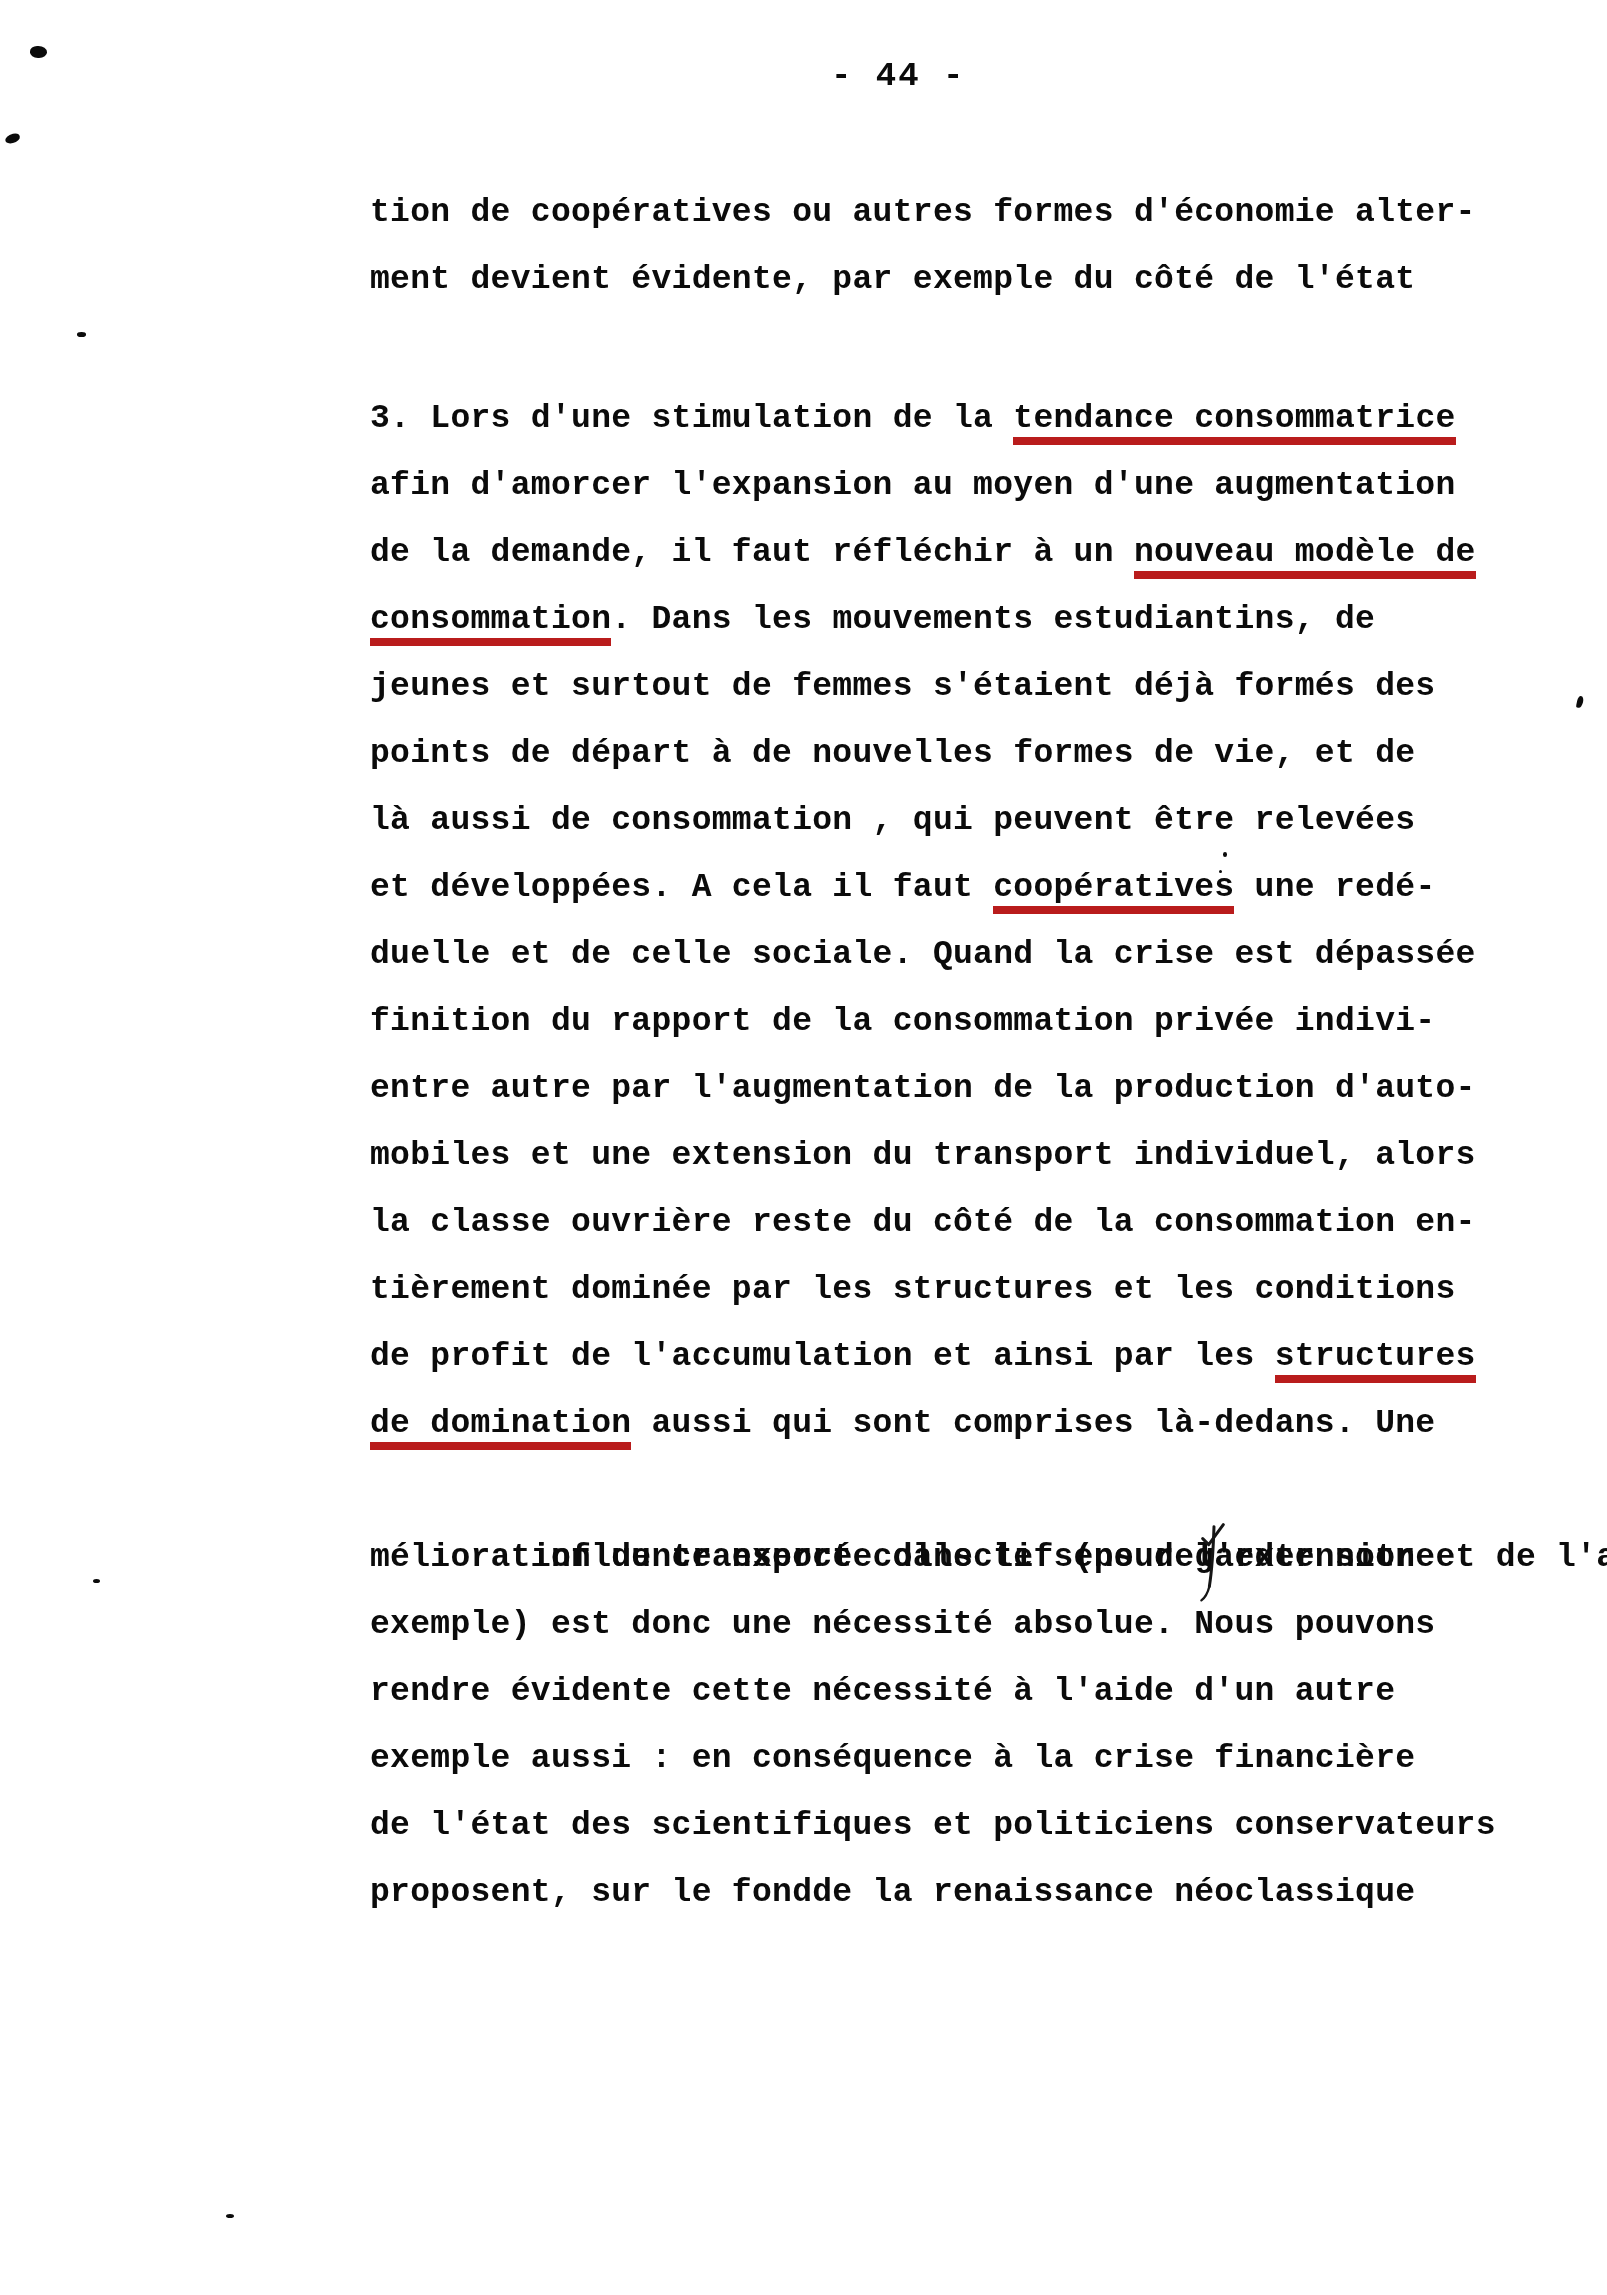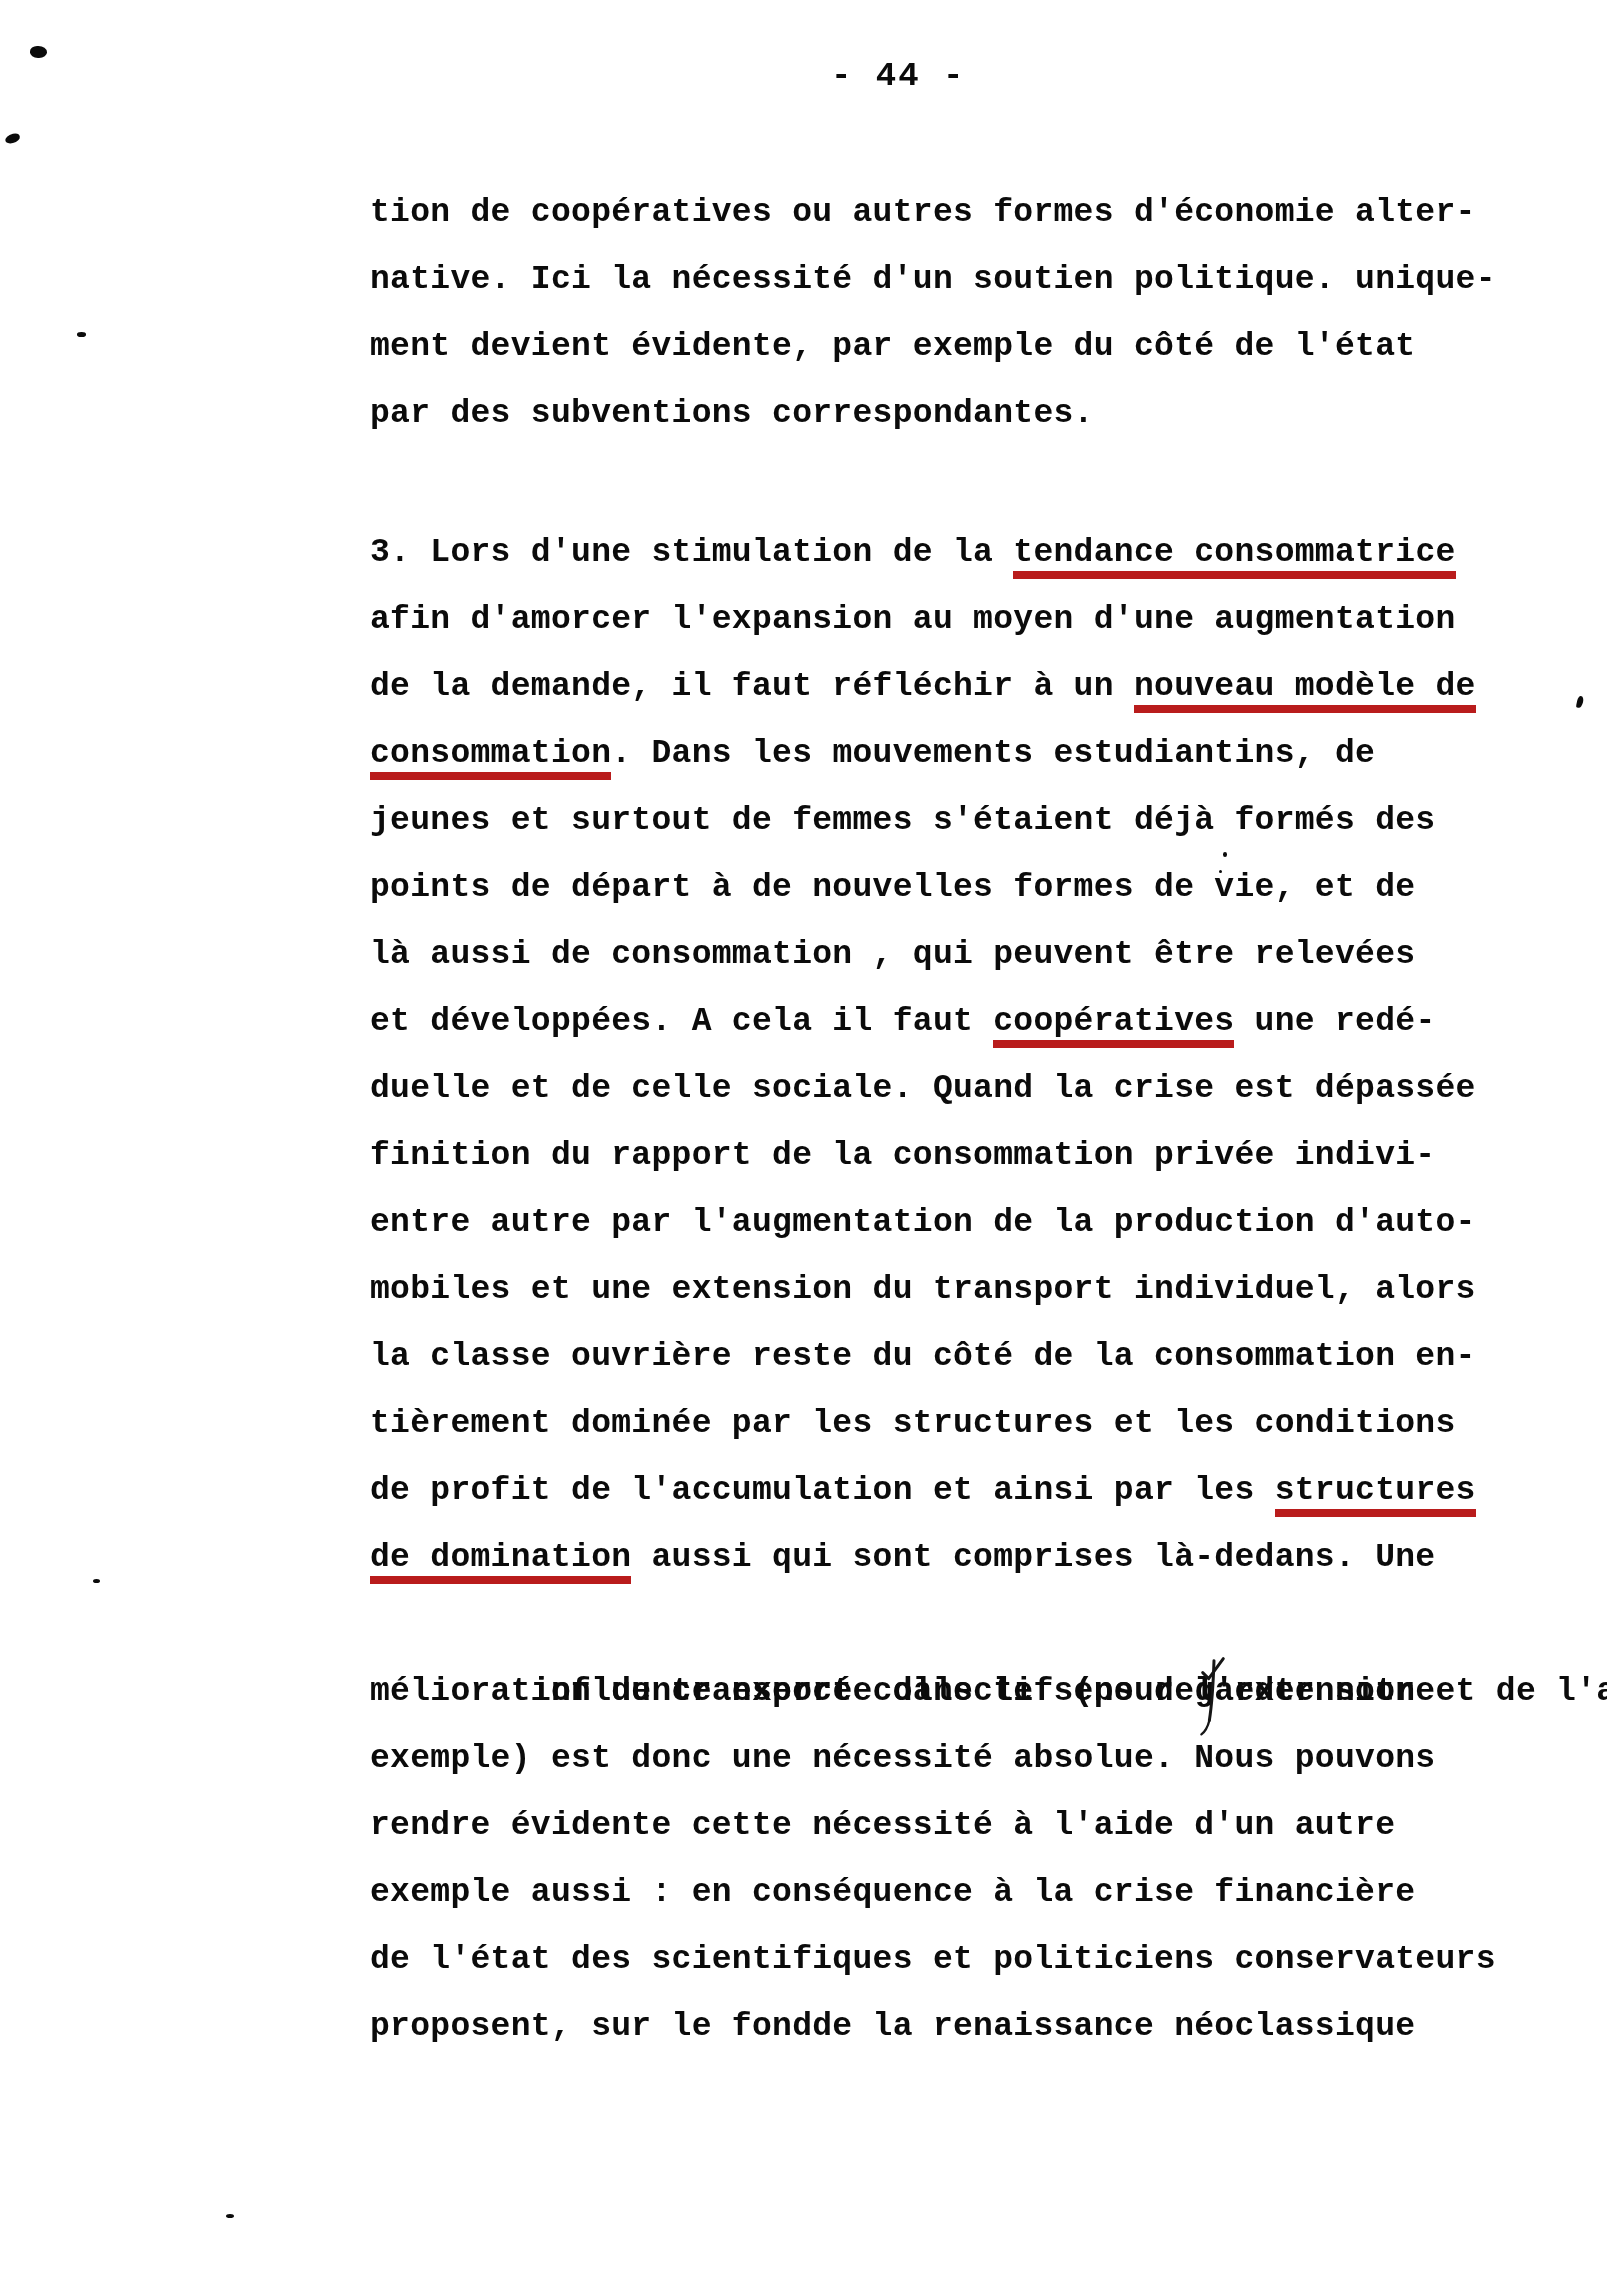--- a/index.html
+++ b/index.html
@@ -67,23 +67,21 @@
   <div class="speck" id="speck4"></div>
   <div class="speck" id="speck5"></div>
   <div class="speck" id="speck6"></div>
   <div class="speck" id="speck7"></div>
   <div class="speck" id="speck8"></div>
 
   <div class="textblock">
 
     <div>
       <div class="tline"><span>tion de coopératives ou autres formes d'économie alter-</span></div>
-      <div class="tline"><span>native. Ici la nécessité d'un soutien politique. unique-</span></div>
       <div class="tline"><span>ment devient évidente, par exemple du côté de l'état</span></div>
-      <div class="tline"><span>par des subventions correspondantes.</span></div>
     </div>
 
     <div class="para2">
       <div class="tline"><span>3. Lors d'une stimulation de la </span><span class="u">tendance consommatrice</span></div>
       <div class="tline"><span>afin d'amorcer l'expansion au moyen d'une augmentation</span></div>
       <div class="tline"><span>de la demande, il faut réfléchir à un </span><span class="u">nouveau modèle de</span></div>
       <div class="tline"><span class="u">consommation</span><span>. Dans les mouvements estudiantins, de</span></div>
       <div class="tline"><span>jeunes et surtout de femmes s'étaient déjà formés des</span></div>
       <div class="tline"><span>points de départ à de nouvelles formes de vie, et de</span></div>
       <div class="tline"><span>là aussi de consommation , qui peuvent être relevées</span></div>

